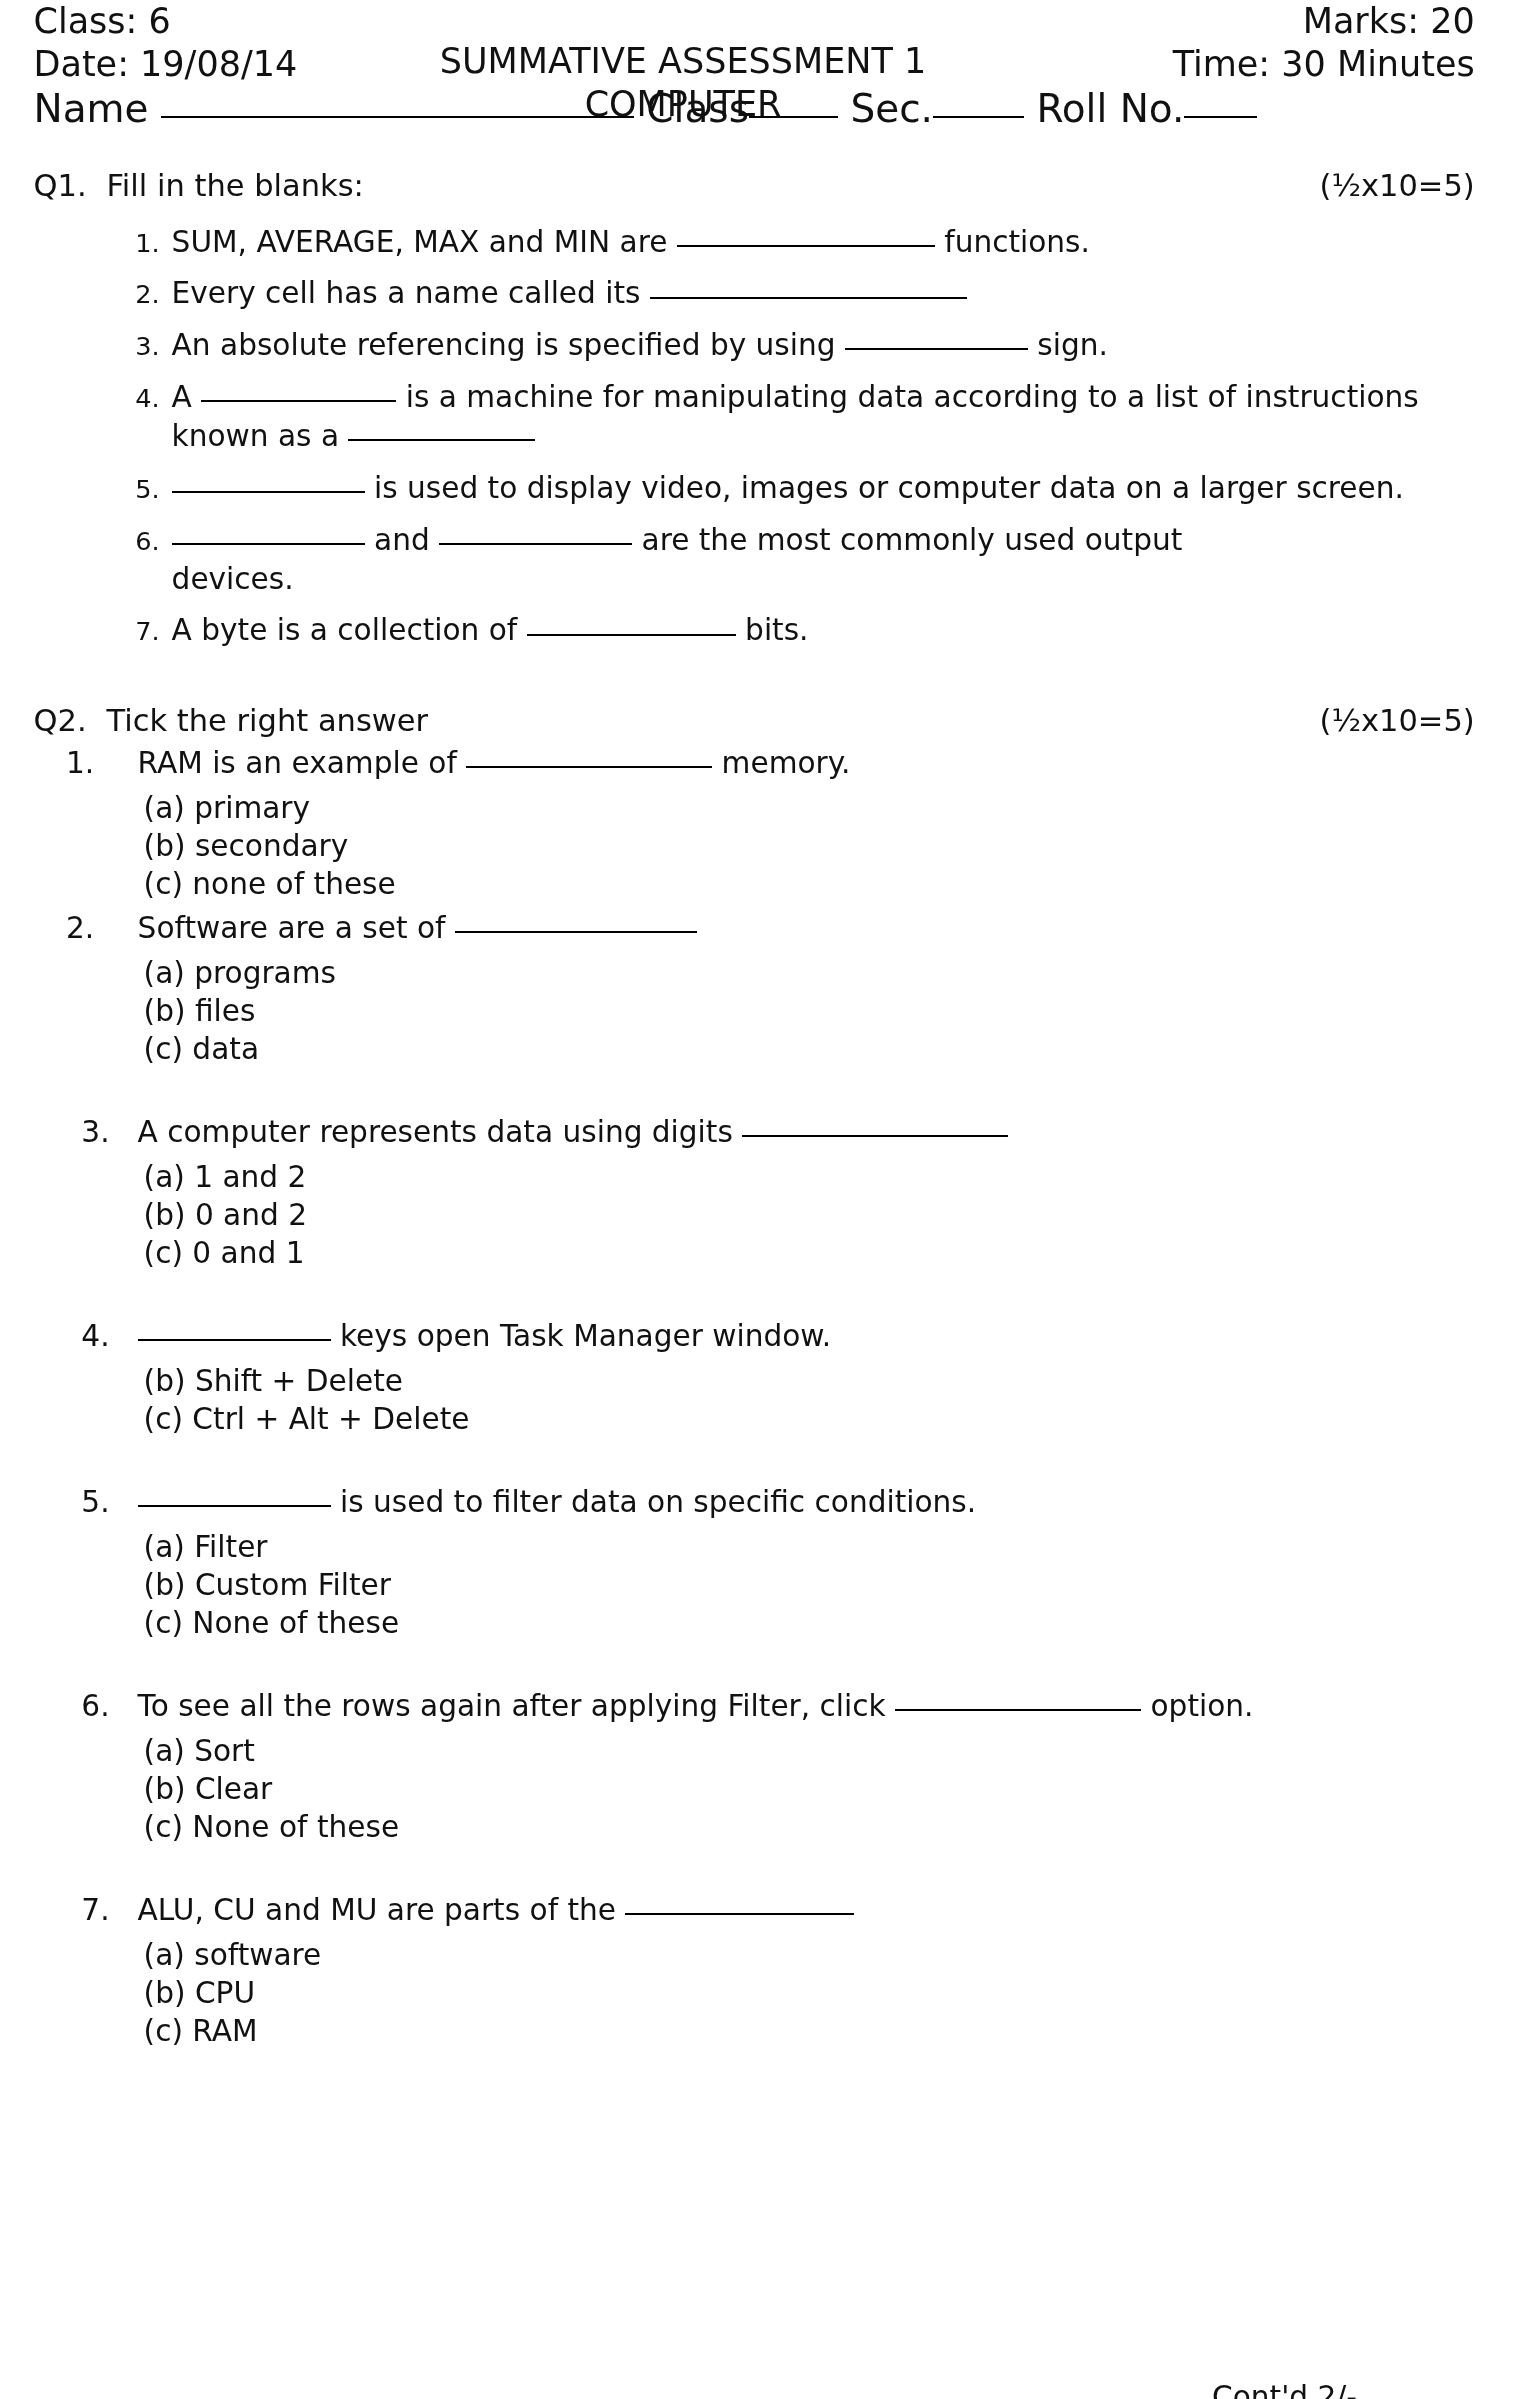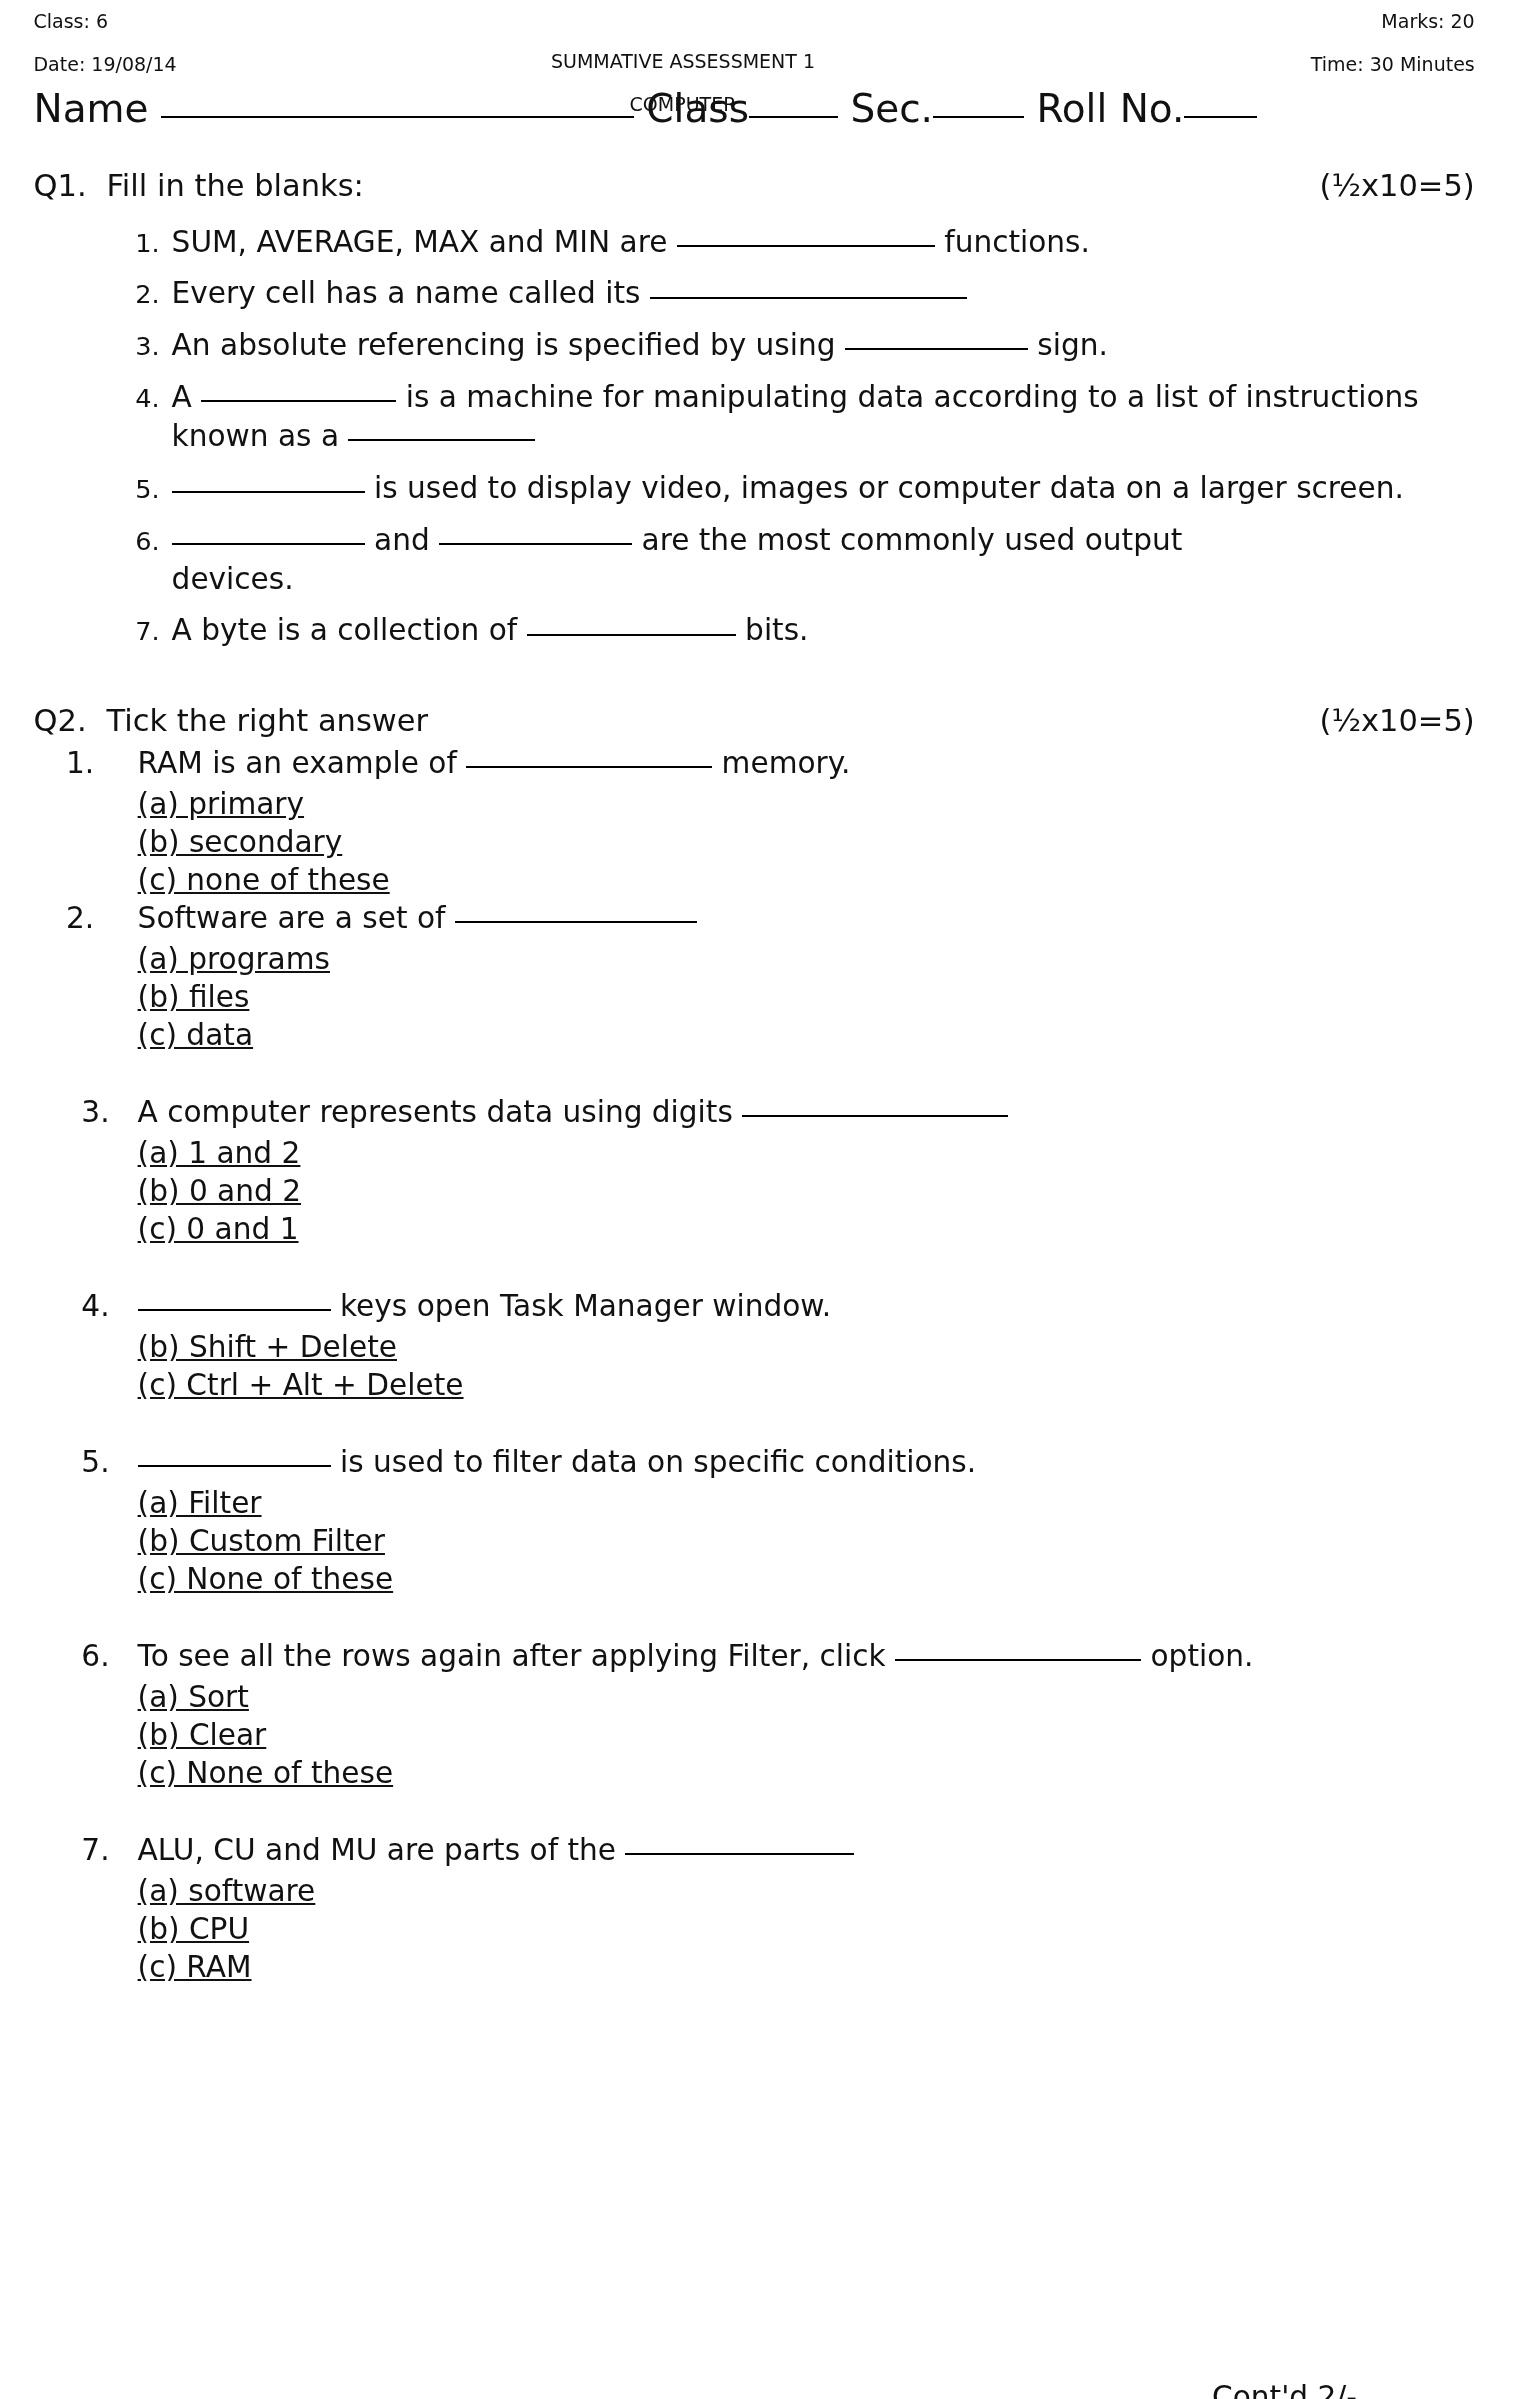--- a/index.html
+++ b/index.html
@@ -23,21 +23,21 @@
     width: 1524px;
     height: 2400px;
     padding: 0px 27.6px 0 27.6px;
   }
 
   
   .hdr-row {
     position: relative;
     height: 43px;
     line-height: 43px;
-    font-size: 19px;
+    font-size: 35px;
   }
   .hdr-left   { position: absolute; left: 5.9px;  top: 0; white-space: nowrap; }
   .hdr-center { position: absolute; left: 0; right: 0; top: 0; text-align: center; margin-top: 40px; }
   .hdr-center span { position: relative; left: -79px; }
   .hdr-right  { position: absolute; right: 21.7px; top: 0; white-space: nowrap; }
 
   .namerow {
     position: relative;
     height: 45px;
     line-height: 45px;
@@ -127,21 +127,21 @@
   .q2item .inum {
     position: absolute;
     top: 0;
     width: 43px;
     text-align: right;
     line-height: 39px;
   }
   .q2item.tight .inum { left: 23.6px; }
   .q2item.deep  .inum { left: 39px; }
   .q2item .stem { display: block; margin-bottom: 2px; }
-  .opts { margin: 0; padding: 0; list-style: none; text-decoration: underline; }
+  .opts { margin: 6px; padding: 0; list-style: none; }
   .opts li { line-height: 38px; }
   .gap-md { height: 39px; }
 
   .bl-q1 { width: 246px; }
   .bl-q2 { width: 242px; }
   .bl-q3 { width: 266px; }
   .bl-q4 { width: 193px; }
   .bl-q5 { width: 193px; }
   .bl-q6 { width: 246px; }
   .bl-q7 { width: 229px; }

